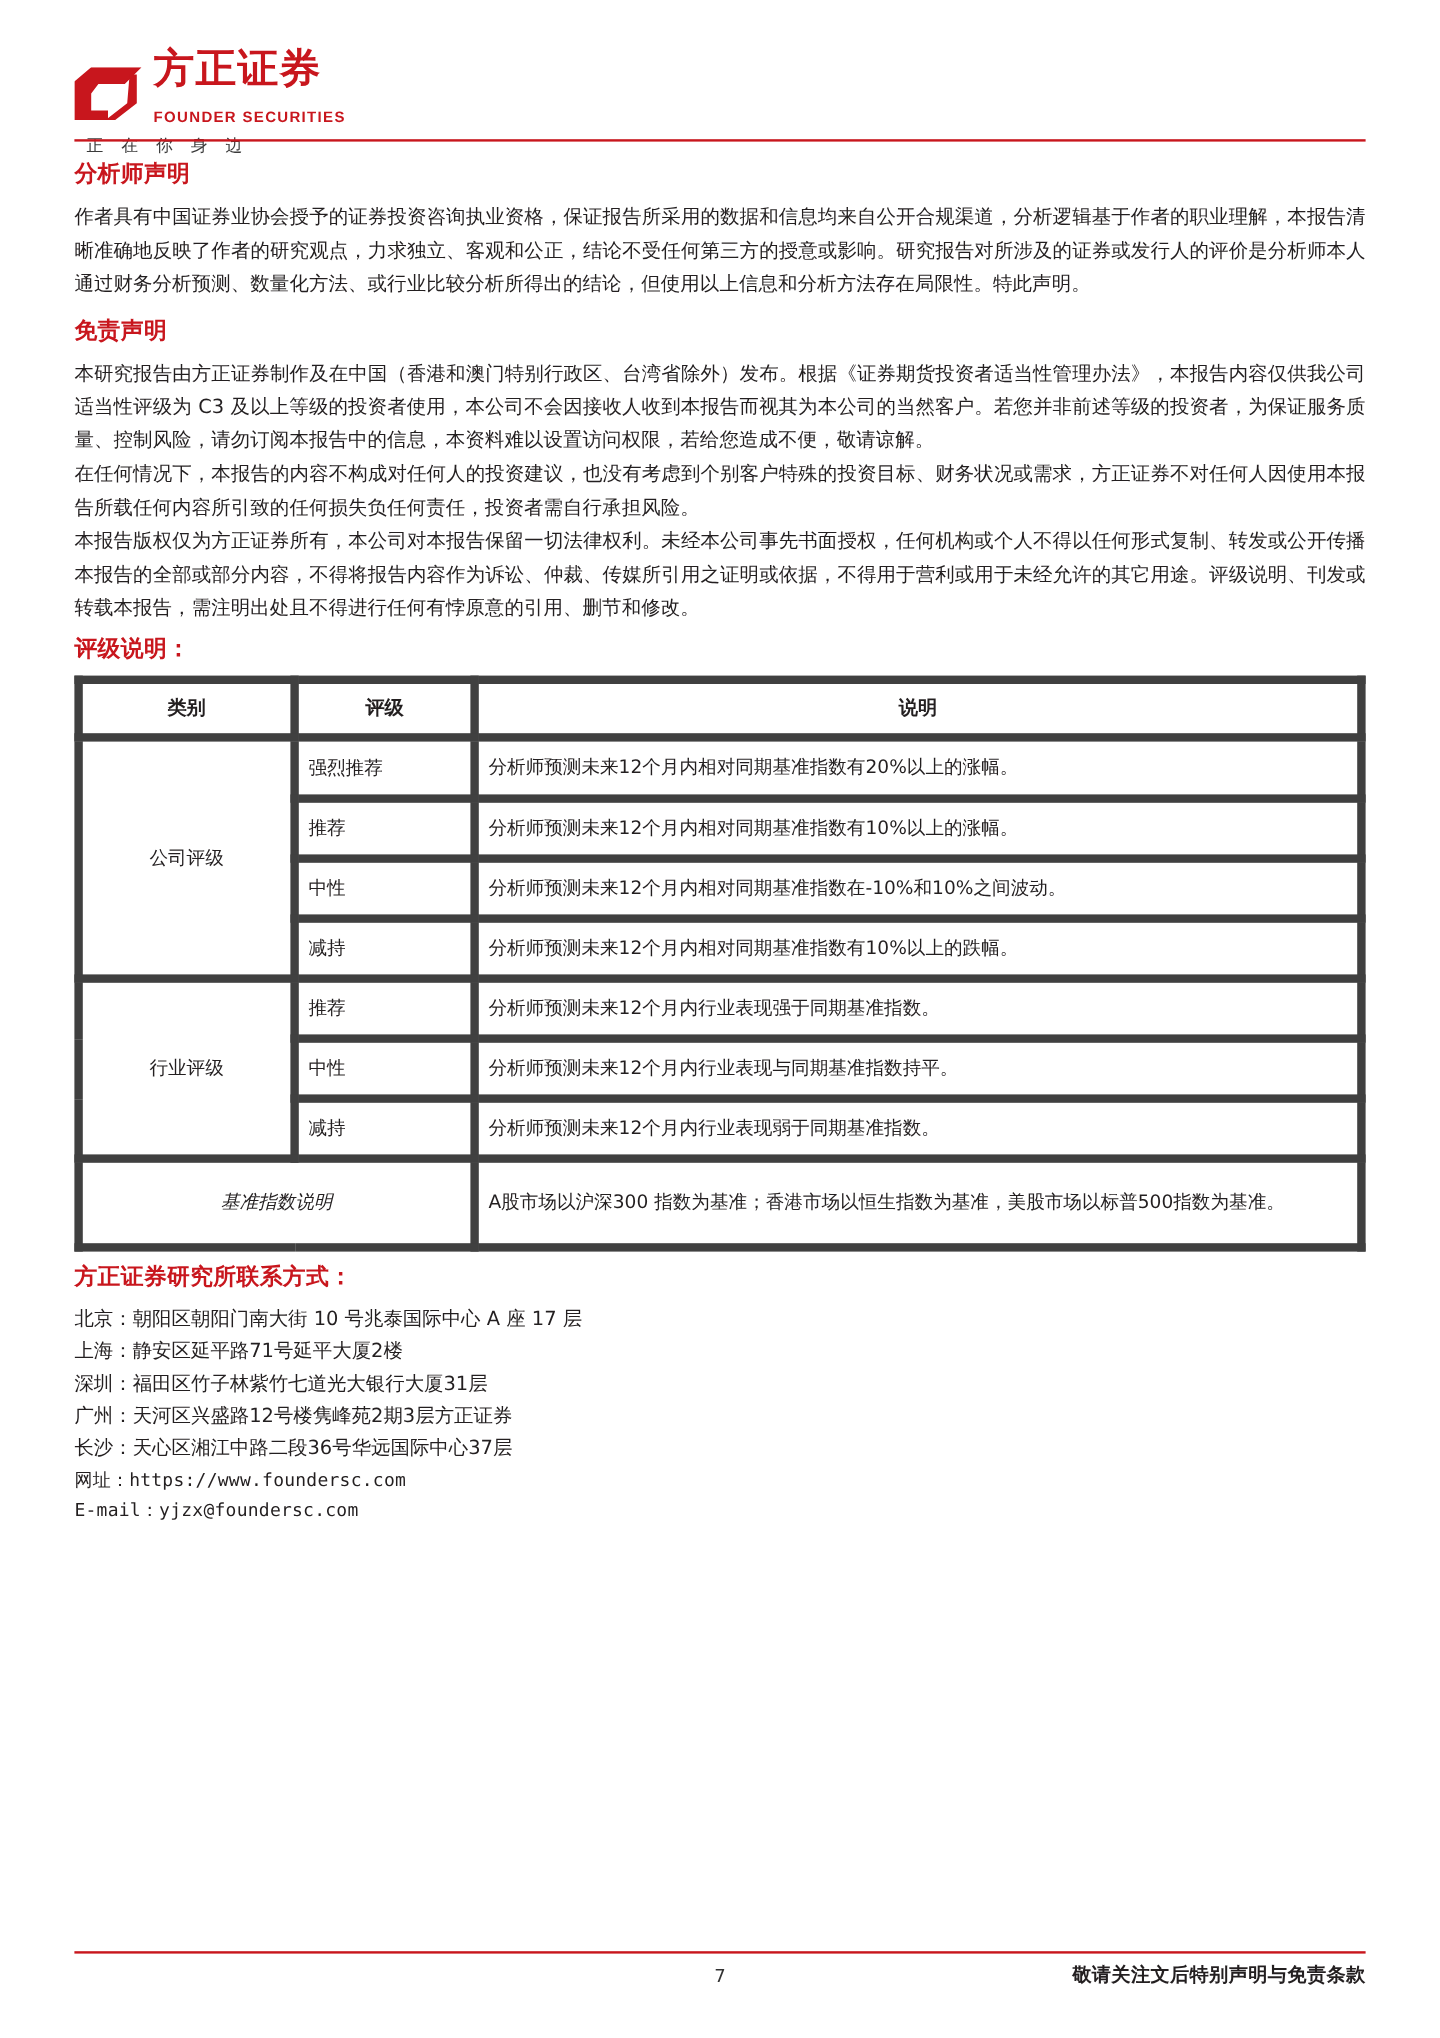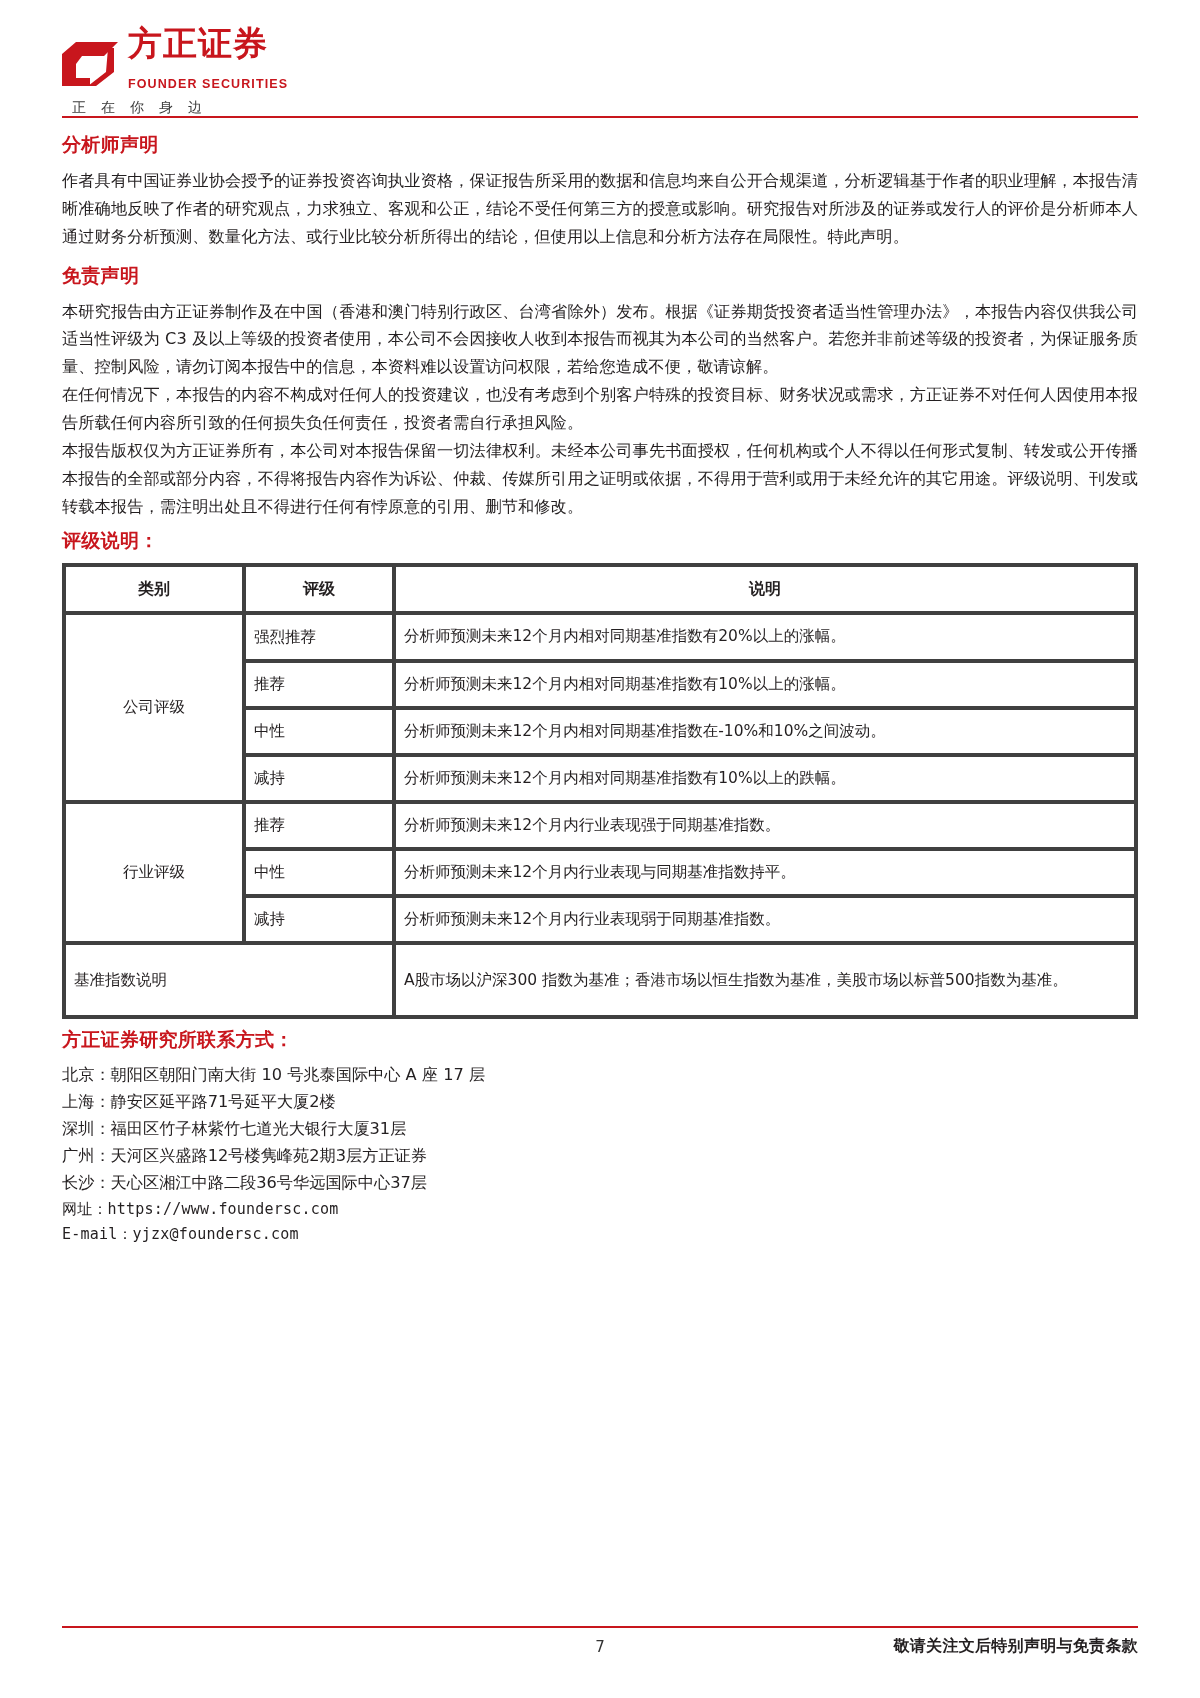--- a/index.html
+++ b/index.html
@@ -21,21 +21,21 @@
     position: relative;
     width: 1200px;
     height: 1698px;
     padding: 0;
   }
 
   
   .header {
     position: relative;
     height: 118px;
-    padding: 2px 62px;
+    padding: 16px 62px;
     display: flex;
     align-items: flex-start;
     justify-content: space-between;
   }
   .brand {
     display: flex;
     flex-direction: column;
     padding-top: 24px;
   }
   .brand-top {
@@ -126,21 +126,21 @@
   
   table.rating-table {
     width: 100%;
     border-collapse: collapse;
     margin-top: 6px;
     font-family: "DejaVu Sans", sans-serif;
     table-layout: fixed;
   }
   table.rating-table th,
   table.rating-table td {
-    border: 4px solid #404040;
+    border: 7px solid #404040;
     padding: 9px 8px;
     font-size: 15.5px;
     color: #231f20;
     vertical-align: middle;
   }
   table.rating-table th {
     font-weight: 700;
     text-align: center;
     height: 48px;
     font-size: 16px;
@@ -154,21 +154,21 @@
     font-size: 16px;
   }
   td.desc-cell {
     text-align: left;
     padding-left: 14px;
     font-size: 15.6px;
     line-height: 1.62;
   }
   tr.body-row td { height: 46px; }
   tr.bench-row td { height: 74px; vertical-align: middle; }
-  td.bench-label { text-align: left; font-size: 16.5px; }
+  td.bench-label { text-align: center; font-size: 16.5px; font-style: italic; }
 
   .col-cat   { width: 180px; }
   .col-rate  { width: 150px; }
 
   
   .contacts {
     margin-top: 4px;
   }
   .contact-line {
     font-size: 16.2px;

